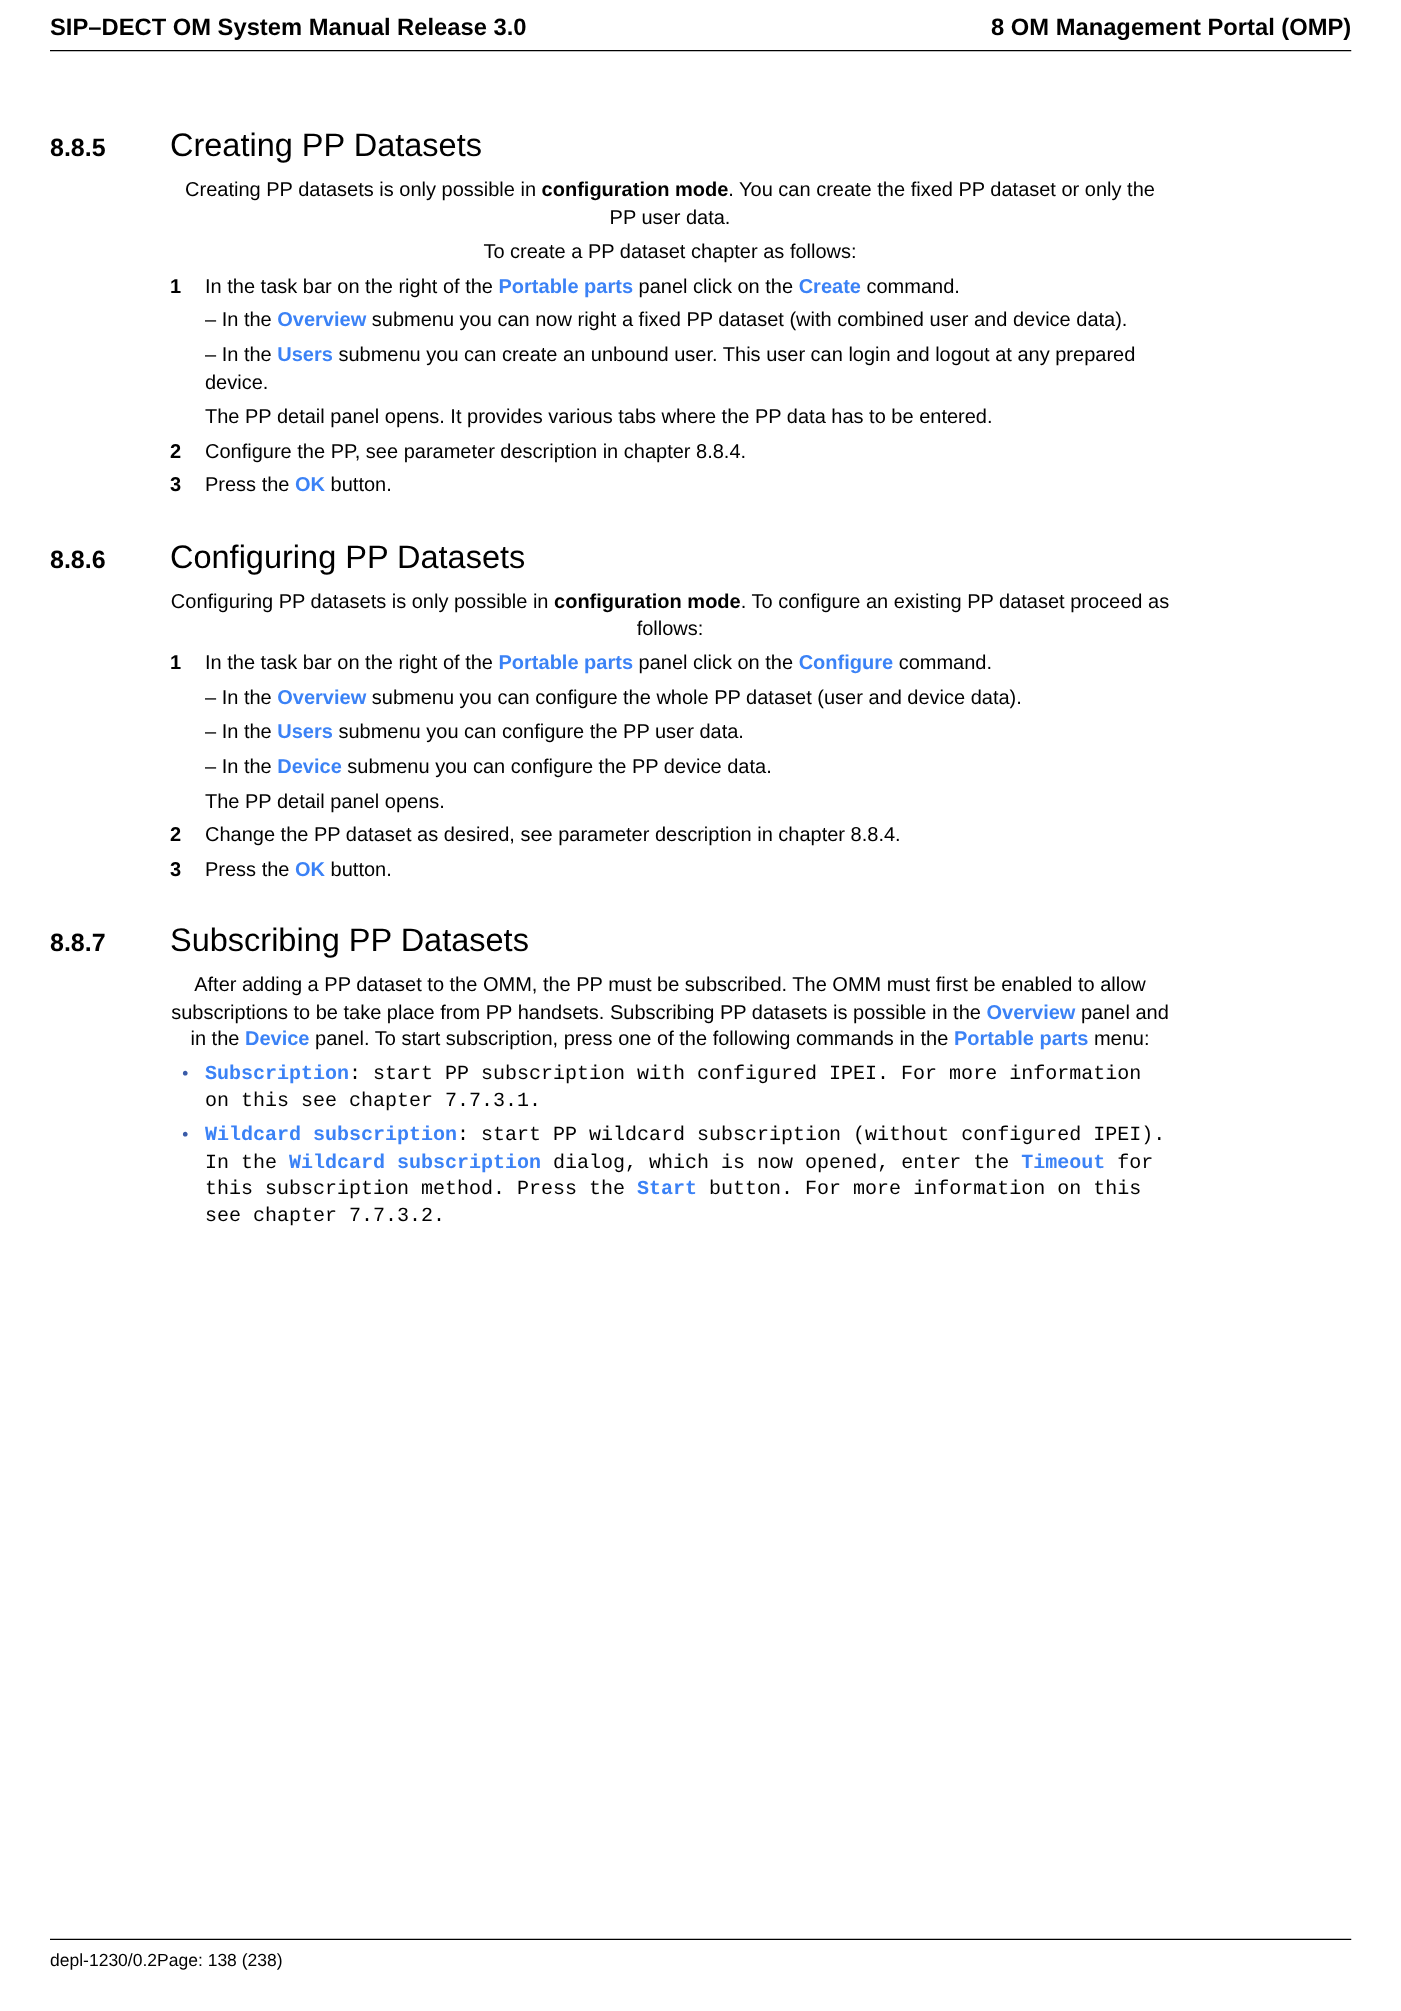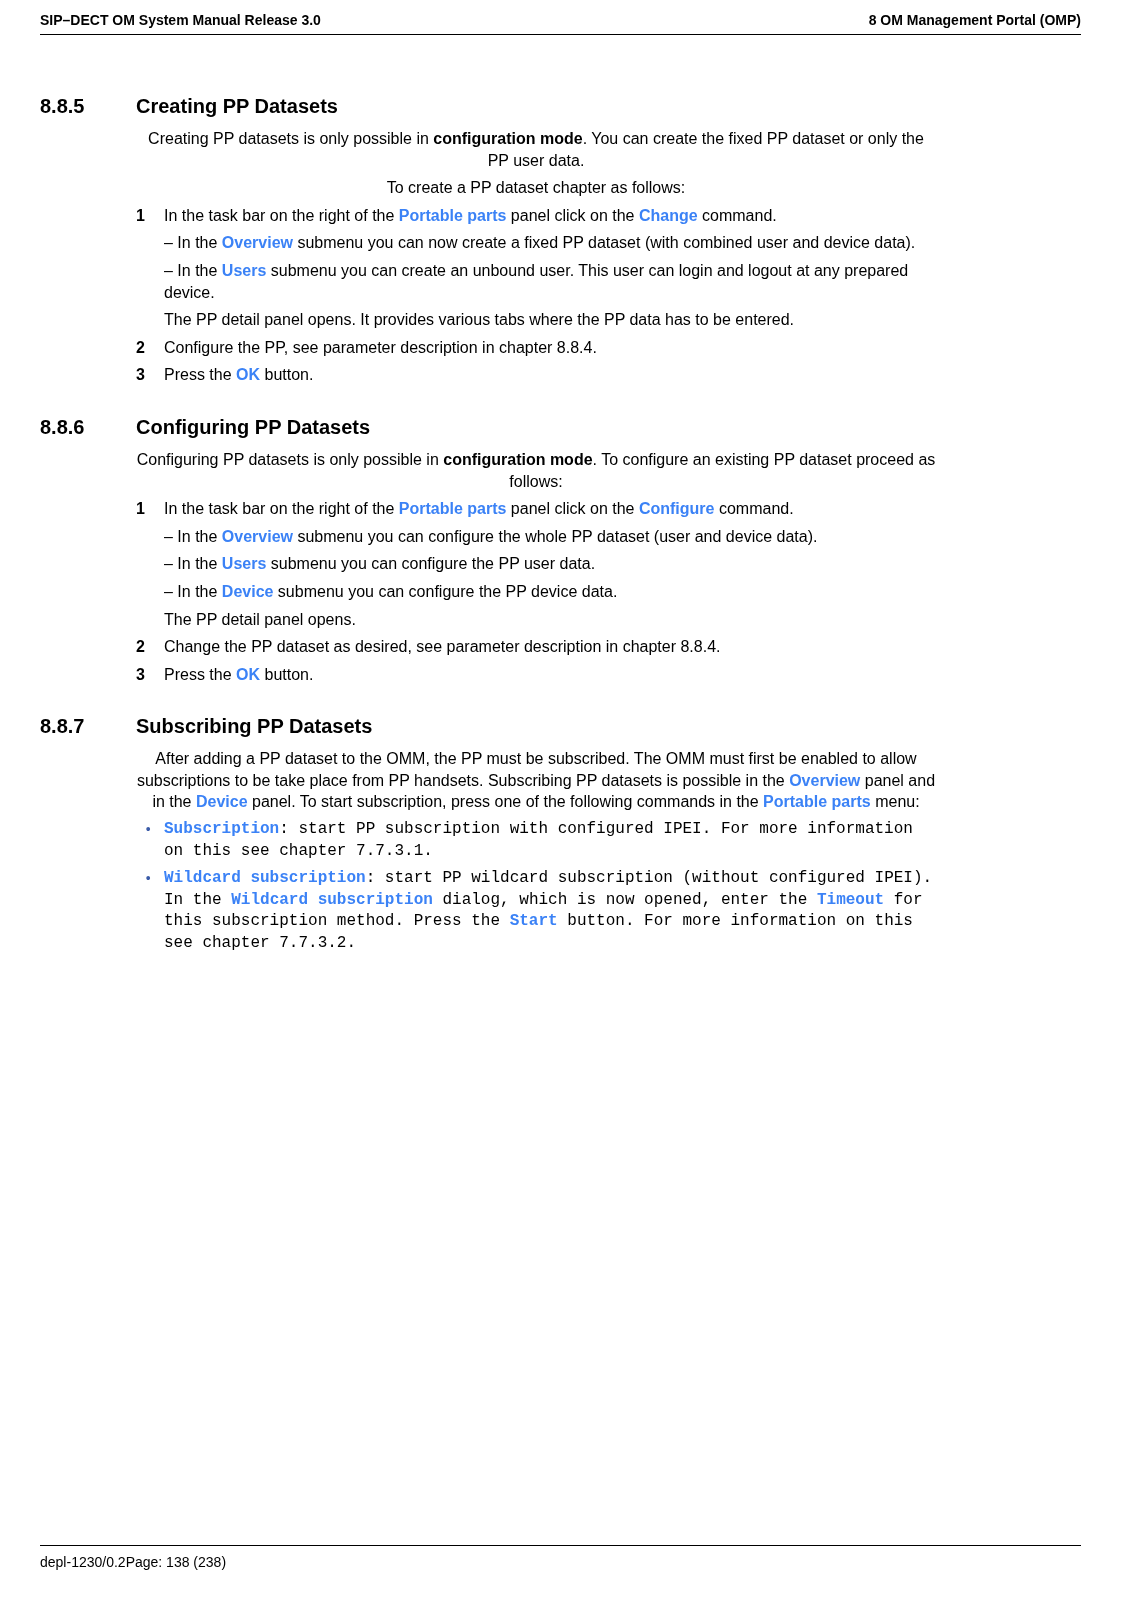--- a/index.html
+++ b/index.html
@@ -12,21 +12,21 @@
     width: 1121px;
   }
   .page {
     padding: 0 40px;
     box-sizing: border-box;
   }
   .header {
     display: flex;
     justify-content: space-between;
     font-weight: bold;
-    font-size: 14px;
+    font-size: 19px;
     padding-top: 12px;
     padding-bottom: 6px;
     border-bottom: 1.5px solid #000;
   }
   .content {
     padding-top: 30px;
     min-height: 1480px;
   }
   .section-row {
     display: flex;
@@ -34,22 +34,22 @@
     margin-top: 30px;
     margin-bottom: 10px;
   }
   .section-num {
     font-weight: bold;
     font-size: 20px;
     width: 96px;
     flex-shrink: 0;
   }
   .section-title {
-    font-weight: bold;
-    font-size: 20px;
+    font-weight: normal;
+    font-size: 26px;
   }
   .body-block {
     margin-left: 96px;
     max-width: 800px;
   }
   .body-block p {
     margin: 6px 0;
     line-height: 1.35;
     text-align: center;
   }
@@ -122,23 +122,23 @@
       <div class="section-title">Creating PP Datasets</div>
     </div>
     <div class="body-block">
       <p>
         <span>Creating PP datasets is only possible in </span><b>configuration mode</b><span>. You can create the fixed PP dataset or only the PP user data.</span>
       </p>
       <p>To create a PP dataset chapter as follows:</p>
       <ol class="numlist">
         <li>
           <span class="num">1</span>
-          <span>In the task bar on the right of the </span><span class="kw">Portable parts</span><span> panel click on the </span><span class="kw">Change</span><span> command.</span>
-          <div class="sub" style="padding-left:0">
-            <span>– In the </span><span class="kw">Overview</span><span> submenu you can now create a fixed PP dataset (with combined user and device data).</span>
+          <span>In the task bar on the right of the </span><span class="kw">Portable parts</span><span> panel click on the </span><span class="kw">Create</span><span> command.</span>
+          <div class="sub" style="padding-left:0">
+            <span>– In the </span><span class="kw">Overview</span><span> submenu you can now right a fixed PP dataset (with combined user and device data).</span>
           </div>
           <div class="sub" style="padding-left:0">
             <span>– In the </span><span class="kw">Users</span><span> submenu you can create an unbound user. This user can login and logout at any prepared device.</span>
           </div>
           <div class="sub" style="padding-left:0">The PP detail panel opens. It provides various tabs where the PP data has to be entered.</div>
         </li>
         <li>
           <span class="num">2</span>
           <span>Configure the PP, see parameter description in chapter 8.8.4.</span>
         </li>

